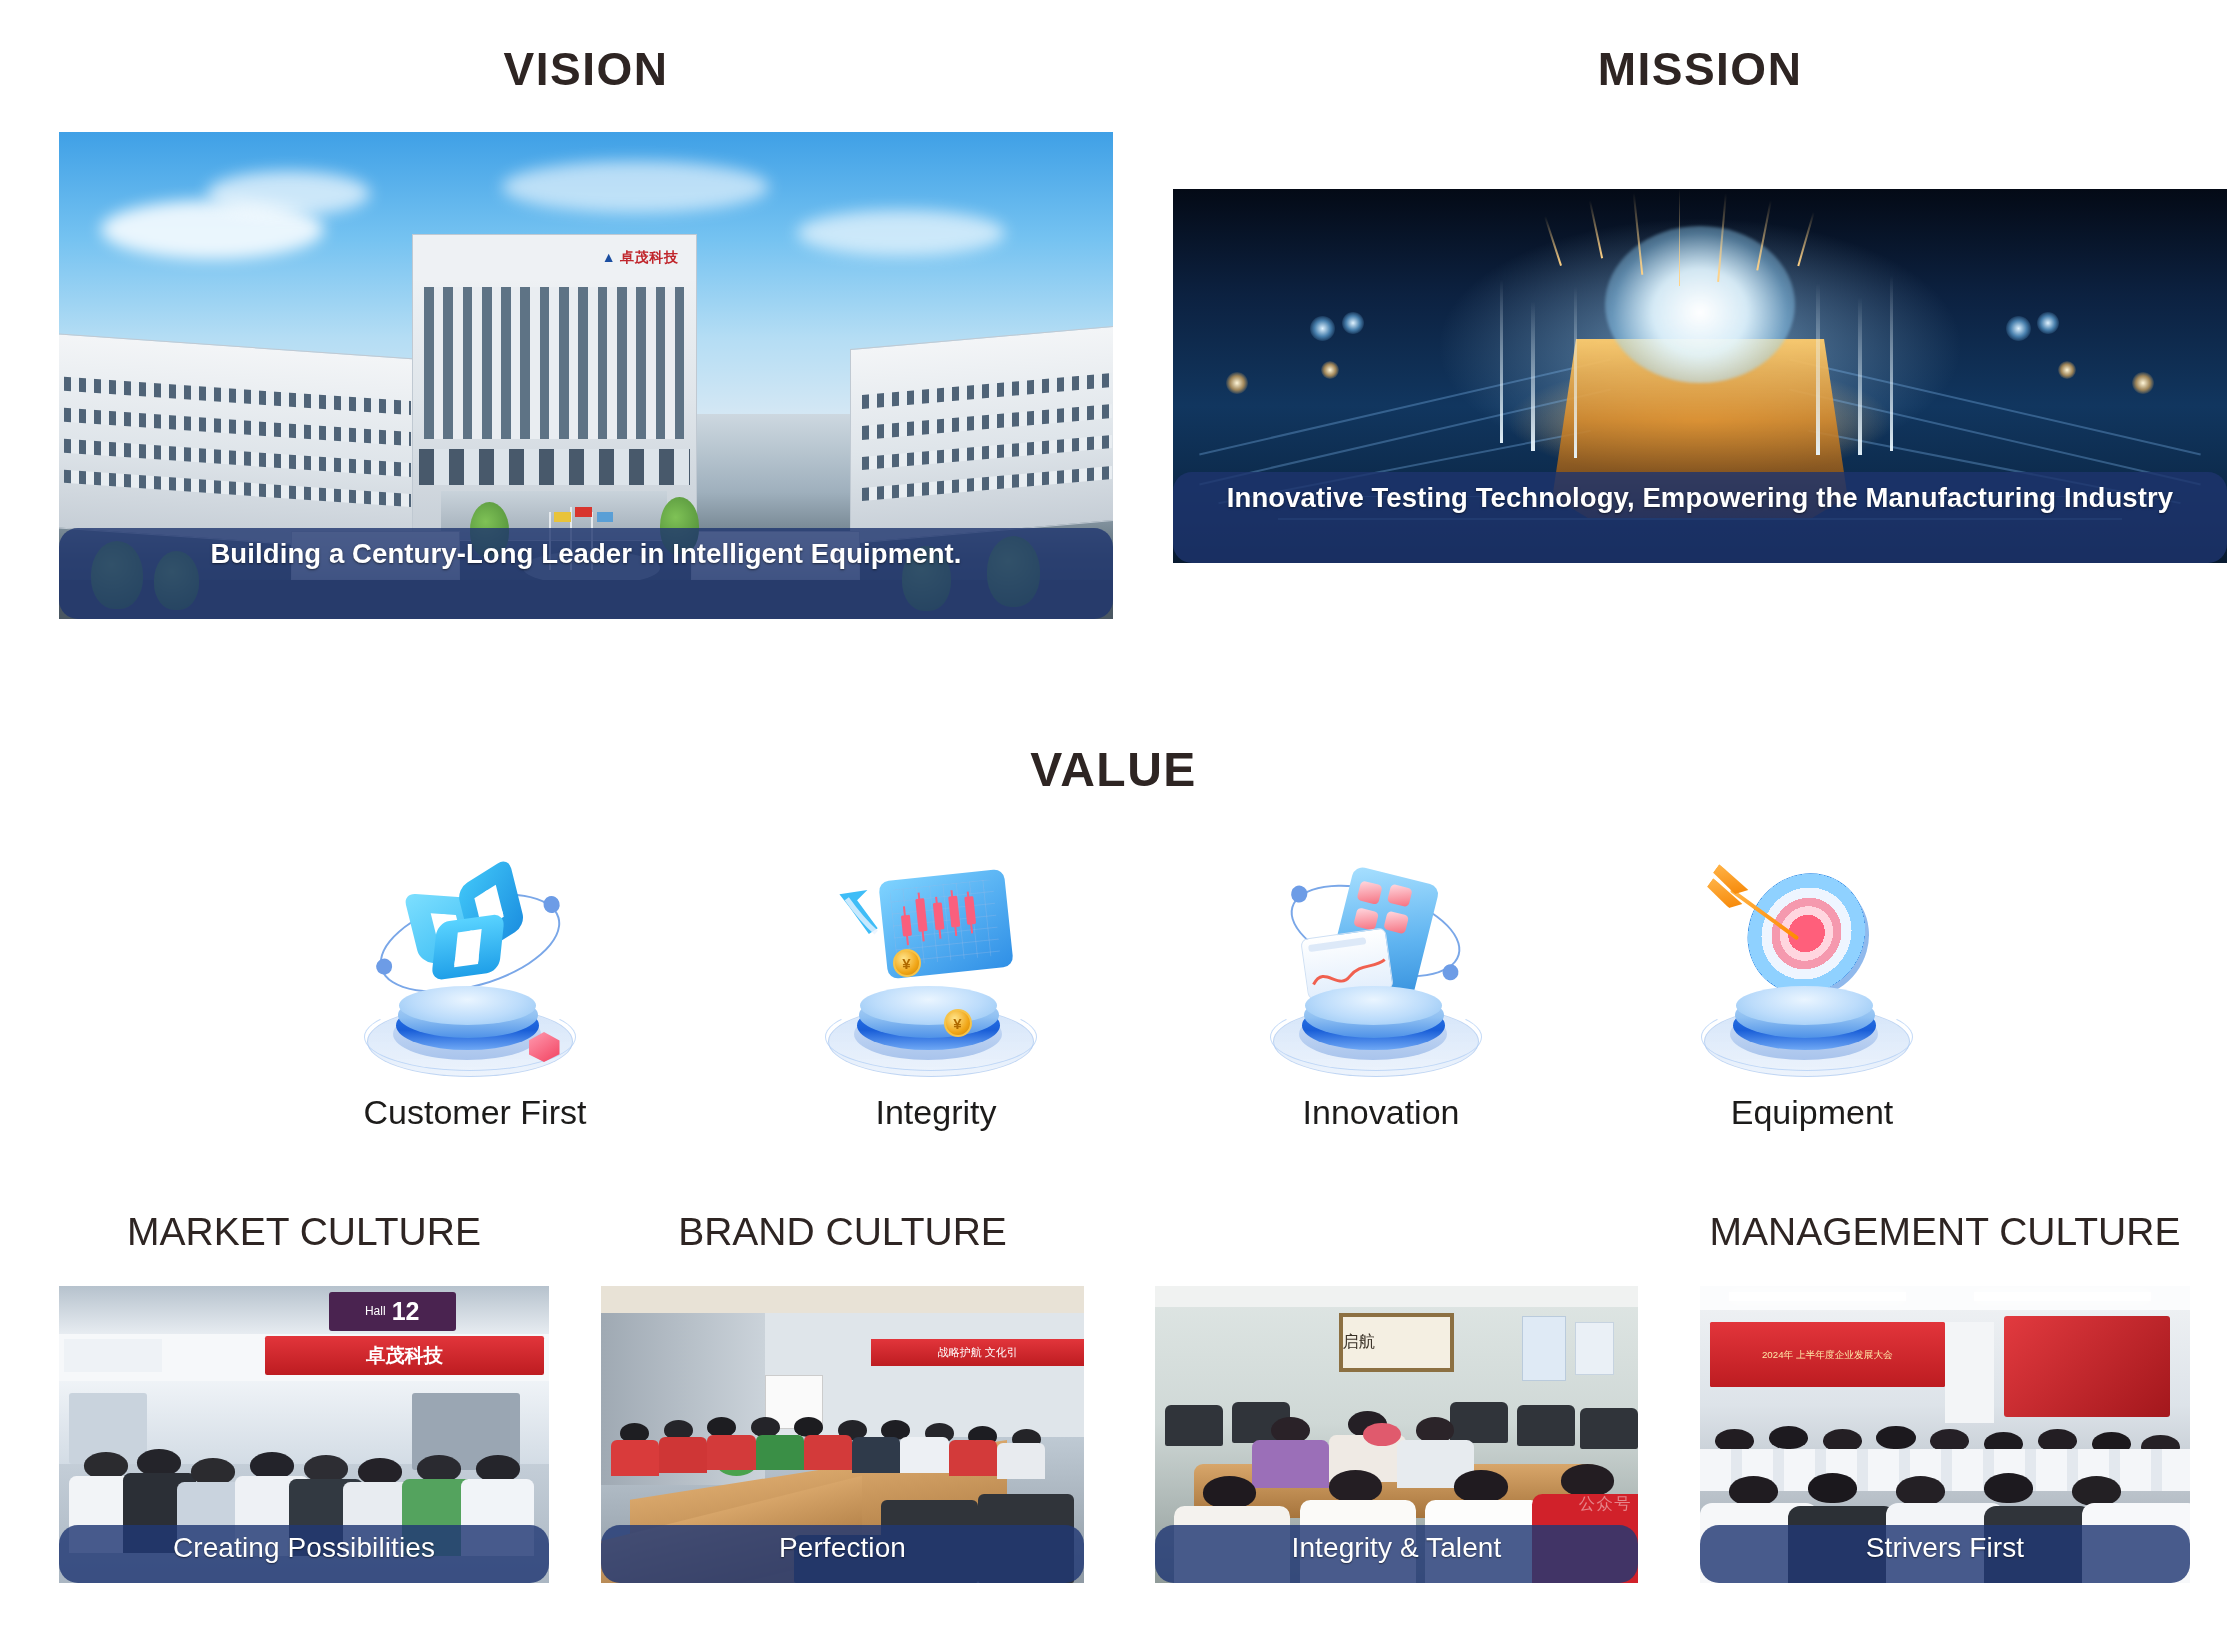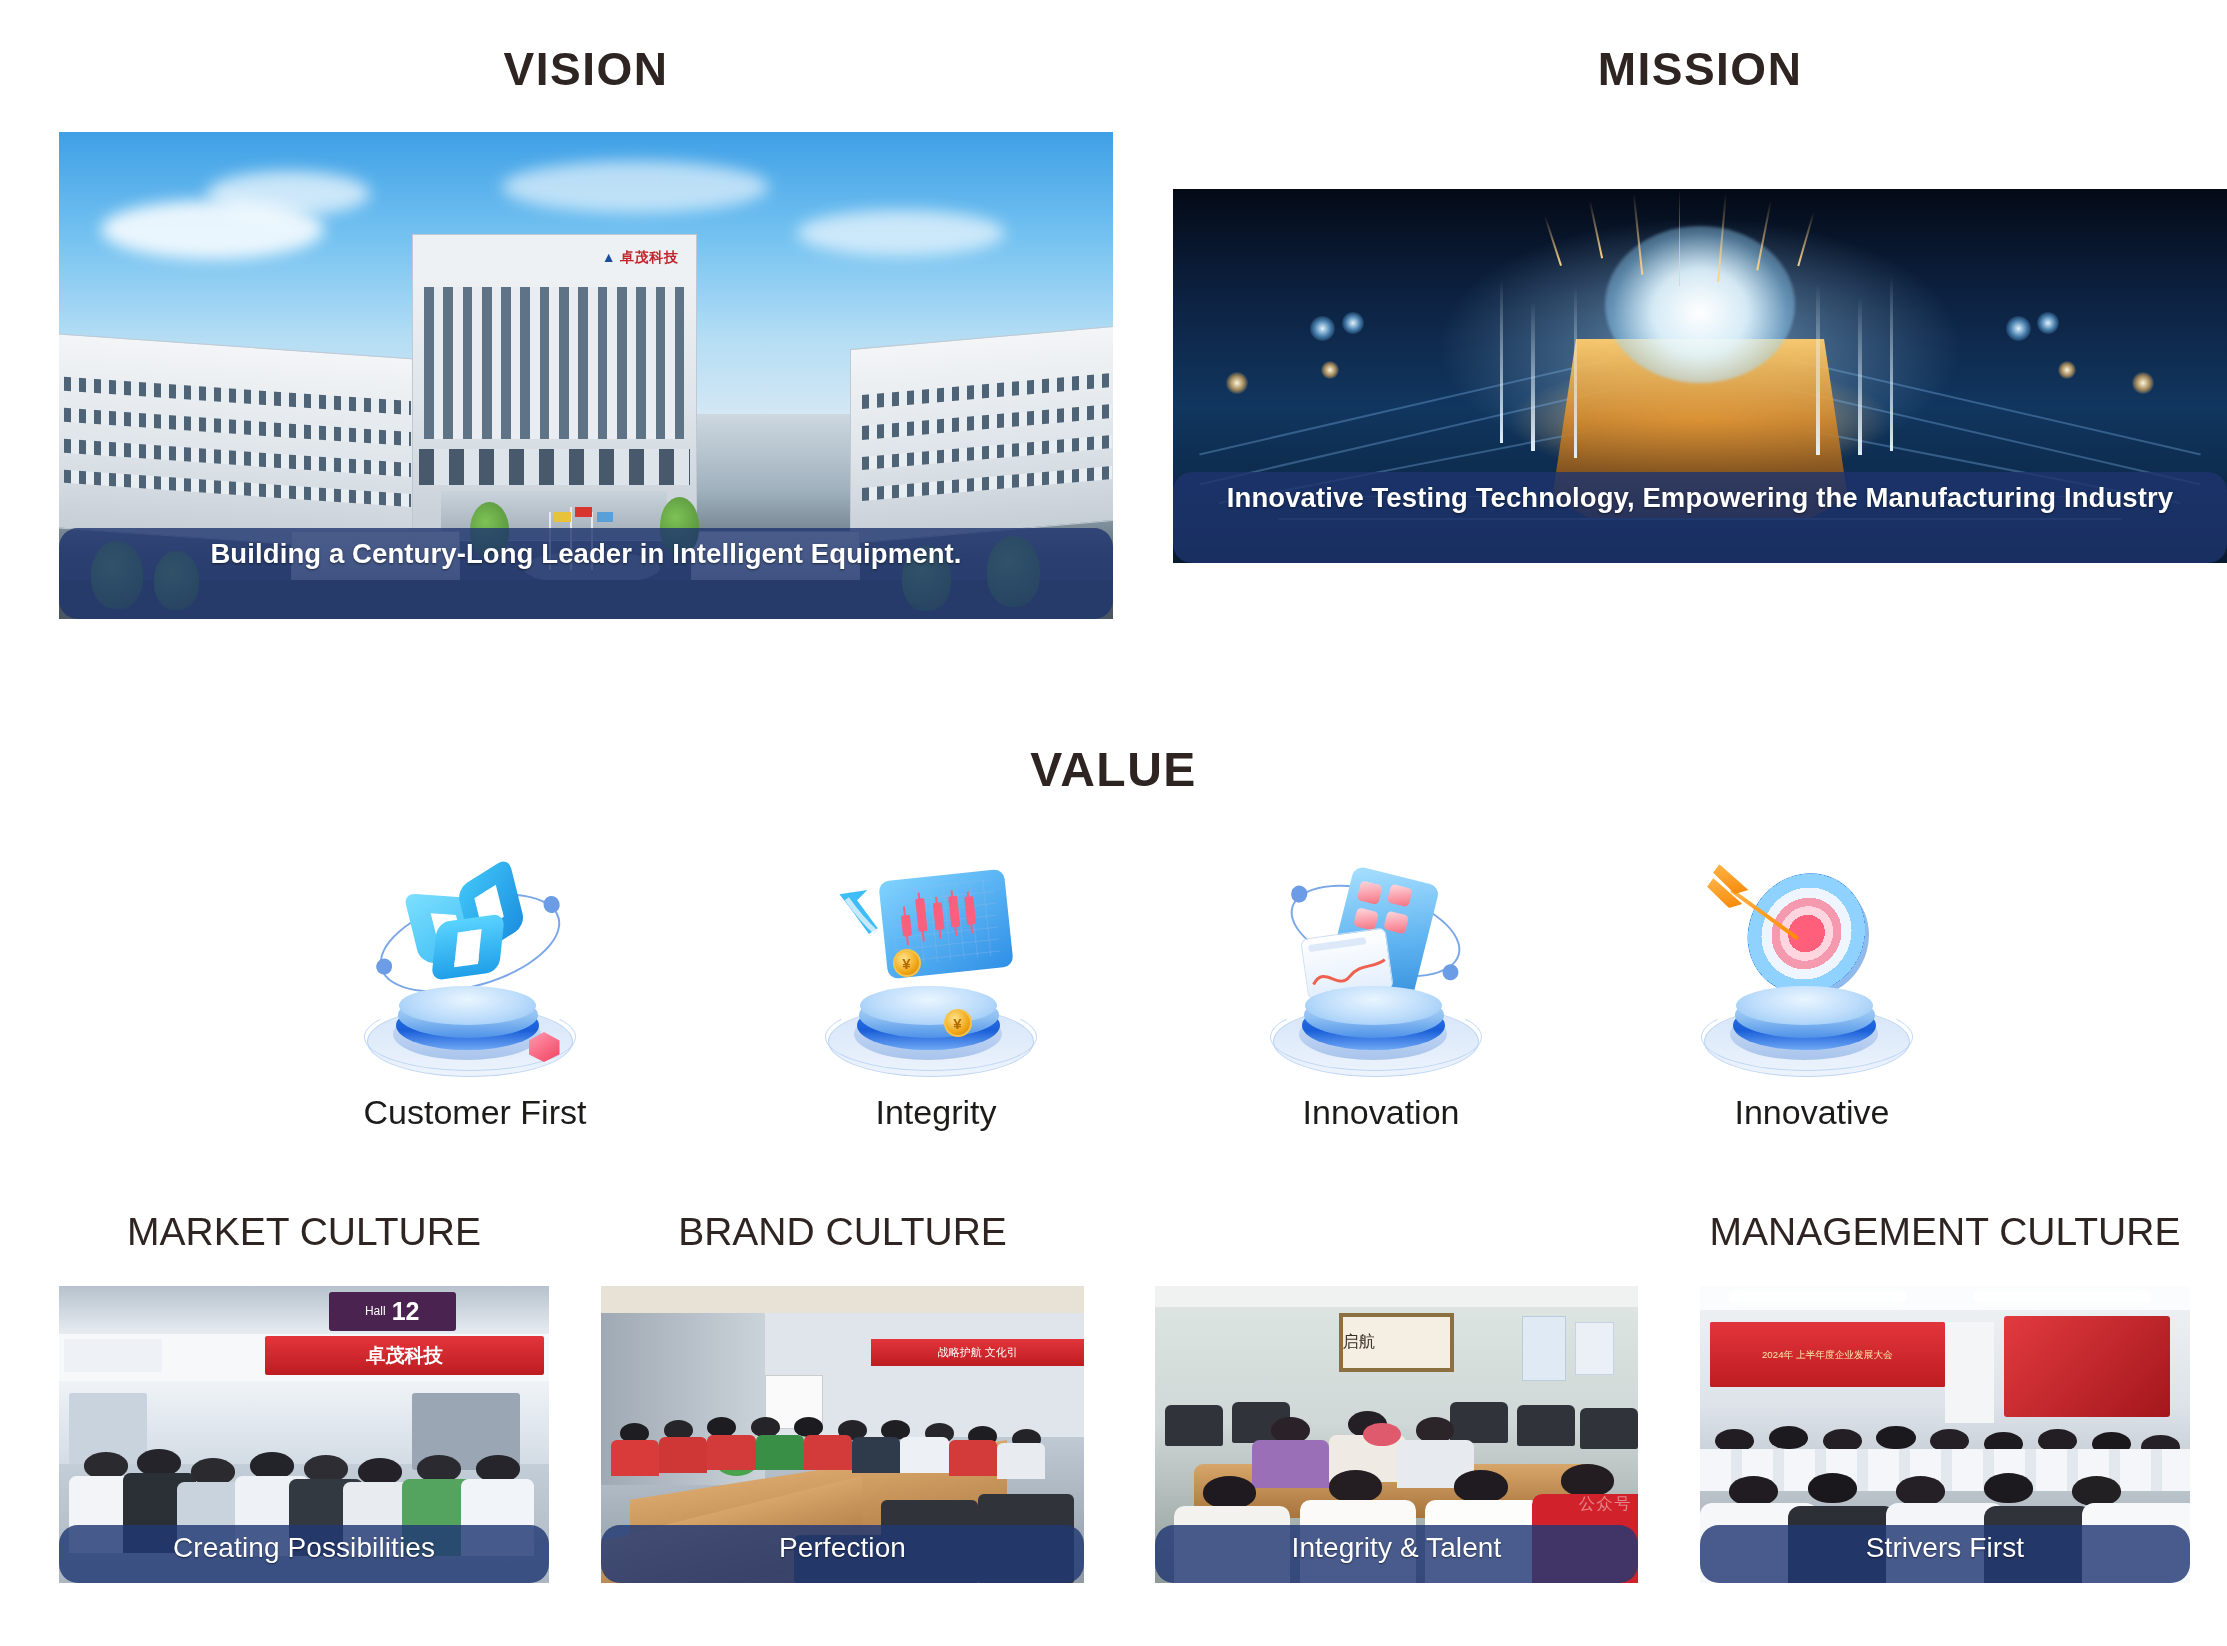--- a/index.html
+++ b/index.html
@@ -525,21 +525,21 @@
         <div class="fletch" style="left:4.5px;top:19.3px;width:39px;height:15px;transform:rotate(36deg);clip-path:polygon(0 0,100% 26%,78% 100%,0 70%);"></div>
         <div class="ped">
           <div class="halo"></div>
             <div class="ring"></div>
           <div class="disc3"></div>
             <div class="disc2"></div>
             <div class="disc1"></div>
             <div class="top"></div>
         </div>
       </div>
-      <div class="label">Innovative</div>
+      <div class="label">Equipment</div>
     </div>
   </div>
 
   <div class="cult-title" style="left:59px;  width:490px;">MARKET CULTURE</div>
   <div class="cult-title" style="left:601px; width:483px;">BRAND CULTURE</div>
   <div class="cult-title" style="left:1700px;width:490px;">MANAGEMENT CULTURE</div>
 
   <div class="cult-card" style="left:59px;width:490px;">
     <div class="photo-inner">
       <div style="position:absolute;inset:0;background:linear-gradient(180deg,#e9eef3 0%,#cfd8e1 42%,#aab6c2 100%)"></div>

